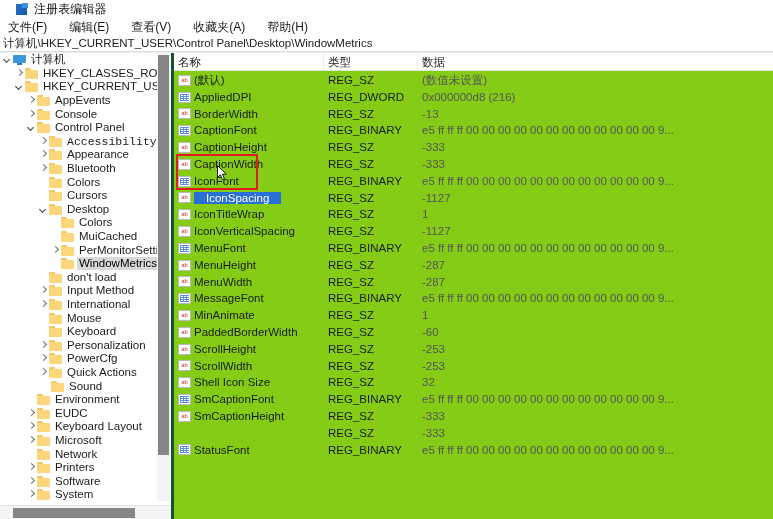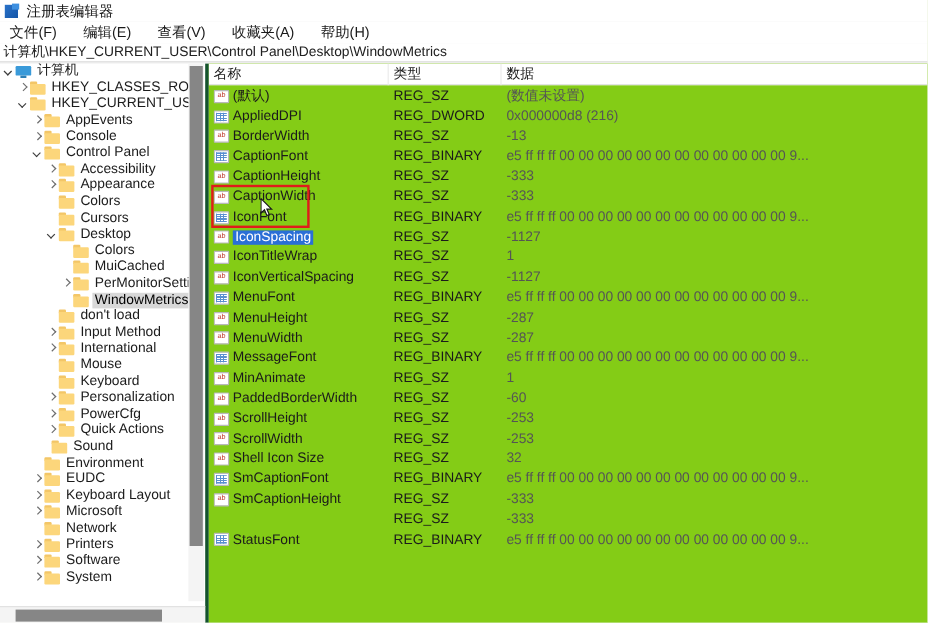--- a/index.html
+++ b/index.html
@@ -16,21 +16,21 @@
     width: 773px; height: 519px;
     background: #f0f0f0;
   }
 
   
   .titlebar {
     position: absolute; left: 0; top: 0;
     width: 773px; height: 18px;
     background: #ffffff;
     display: flex; align-items: center;
-    padding-left: 4px;
+    padding-left: 16px;
   }
   .app-icon {
     width: 13px; height: 13px;
     position: relative;
     margin-right: 5px;
     flex: 0 0 auto;
   }
   .app-icon .sq {
     position: absolute; left: 0; top: 1px;
     width: 11px; height: 11px;
@@ -265,21 +265,21 @@
     margin: 1px auto 0;
     width: 9px; height: 7px;
     background:
       repeating-linear-gradient(to bottom, #5a8fd0 0 1px, transparent 1px 2px),
       repeating-linear-gradient(to right, #5a8fd0 0 1px, transparent 1px 3px);
   }
 
   .row.selected .cell.name .nm {
     background: #2a6fd6;
     color: #ffffff;
-    padding: 0 2px;
+    padding: 0 12px;
   }
 
   
   .red-box {
     position: absolute;
     left: 2px; top: 101px;
     width: 82px; height: 36px;
     border: 2.5px solid #e01b1b;
     pointer-events: none;
     z-index: 5;
@@ -364,37 +364,45 @@
             <span class="node-label">Console</span>
           </div>
           <div class="tree-row" style="padding-left: 26px;">
             <span class="twisty expanded"></span>
             <span class="folder-icon">
               <span class="ftab"></span>
               <span class="fbody"></span>
             </span>
             <span class="node-label">Control Panel</span>
           </div>
-          <div class="tree-row" style="padding-left: 38px;">
+          <div class="tree-row" style="padding-left: 38px; font-family: Liberation Mono, monospace;">
             <span class="twisty collapsed"></span>
             <span class="folder-icon">
               <span class="ftab"></span>
               <span class="fbody"></span>
             </span>
             <span class="node-label">Accessibility</span>
           </div>
           <div class="tree-row" style="padding-left: 38px;">
             <span class="twisty collapsed"></span>
             <span class="folder-icon">
               <span class="ftab"></span>
               <span class="fbody"></span>
             </span>
             <span class="node-label">Appearance</span>
           </div>
           <div class="tree-row" style="padding-left: 38px;">
+            <span class="twisty collapsed"></span>
+            <span class="folder-icon">
+              <span class="ftab"></span>
+              <span class="fbody"></span>
+            </span>
+            <span class="node-label">Bluetooth</span>
+          </div>
+          <div class="tree-row" style="padding-left: 38px;">
             <span class="twisty "></span>
             <span class="folder-icon">
               <span class="ftab"></span>
               <span class="fbody"></span>
             </span>
             <span class="node-label">Colors</span>
           </div>
           <div class="tree-row" style="padding-left: 38px;">
             <span class="twisty "></span>
             <span class="folder-icon">
@@ -500,21 +508,21 @@
             <span class="node-label">PowerCfg</span>
           </div>
           <div class="tree-row" style="padding-left: 38px;">
             <span class="twisty collapsed"></span>
             <span class="folder-icon">
               <span class="ftab"></span>
               <span class="fbody"></span>
             </span>
             <span class="node-label">Quick Actions</span>
           </div>
-          <div class="tree-row" style="padding-left: 32px;">
+          <div class="tree-row" style="padding-left: 16px; margin-left: 24px;">
             <span class="twisty "></span>
             <span class="folder-icon">
               <span class="ftab"></span>
               <span class="fbody"></span>
             </span>
             <span class="node-label">Sound</span>
           </div>
           <div class="tree-row" style="padding-left: 26px;">
             <span class="twisty "></span>
             <span class="folder-icon">

